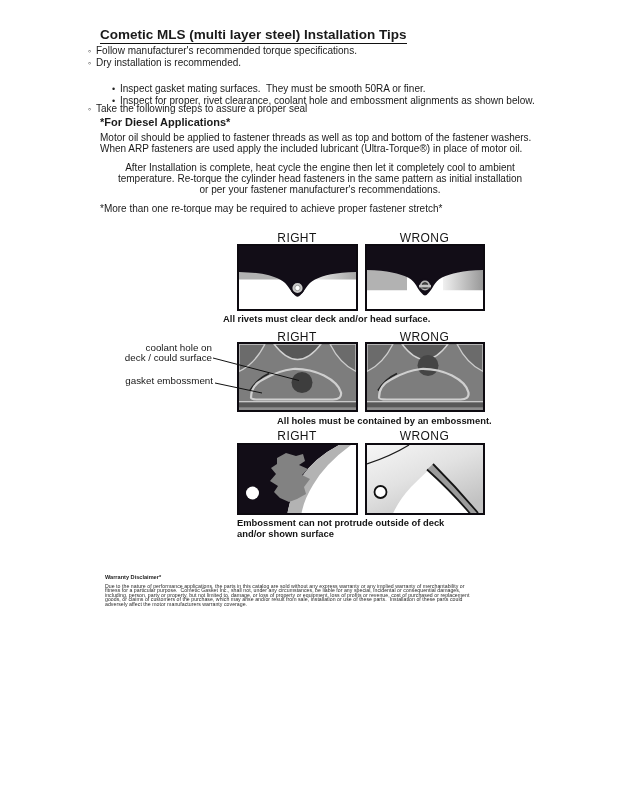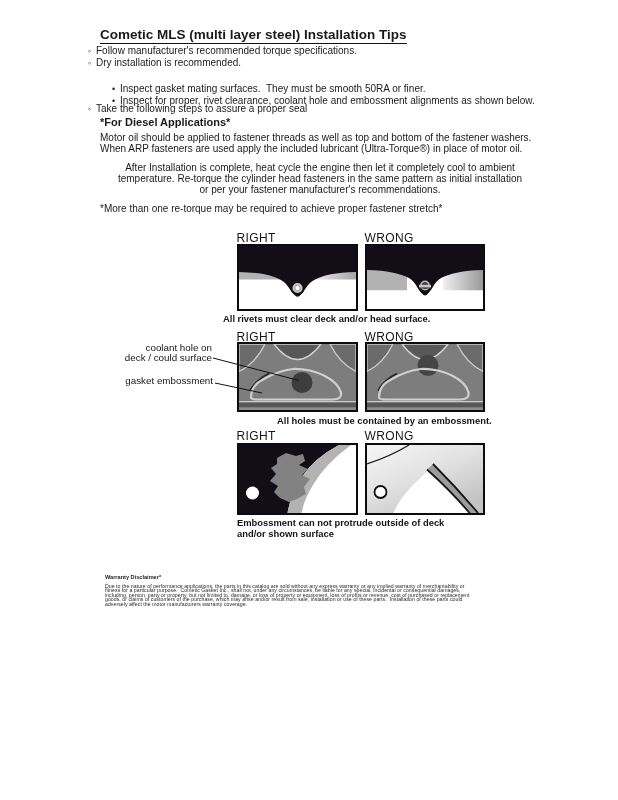--- a/index.html
+++ b/index.html
@@ -4,21 +4,21 @@
 <style>
   html,body{margin:0;padding:0;background:#ffffff;}
   .page{position:relative;width:618px;height:620px;background:#ffffff;overflow:hidden;
         font-family:"Liberation Sans",sans-serif;color:#1a1a1a;}
   .abs{position:absolute;}
   .title{font-size:13.5px;font-weight:bold;border-bottom:1.6px solid #111;padding-bottom:1px;white-space:pre;}
   .bullet-row{font-size:10px;line-height:12.4px;white-space:pre;}
   .marker{display:inline-block;width:8px;font-size:9px;color:#222;}
   .body-head{font-size:11px;font-weight:bold;white-space:pre;}
   .body-par{font-size:10px;line-height:11.2px;white-space:pre-line;}
-  .diag-label{font-size:12px;letter-spacing:.4px;text-align:left;color:#151515;white-space:pre;}
+  .diag-label{font-size:12px;letter-spacing:.4px;text-align:center;color:#151515;white-space:pre;}
   .diag-box{border:2px solid #0d0a10;background:#fff;box-sizing:border-box;}
   .diag-box svg{display:block;}
   .caption{font-size:9.4px;font-weight:bold;line-height:11px;white-space:pre-line;color:#141414;}
   .side-label{font-size:9.8px;line-height:10.4px;text-align:right;white-space:pre-line;color:#161616;}
   .fineprint{font-size:5.2px;line-height:4.45px;letter-spacing:.04px;white-space:pre;color:#2a2a2a;}
   .fineprint-head{font-size:5.6px;font-weight:bold;white-space:pre;color:#222;}
   .page-num{font-size:14.5px;color:#b91c1c;white-space:pre;}
   .overlay{pointer-events:none;}
 </style>
 </head>

